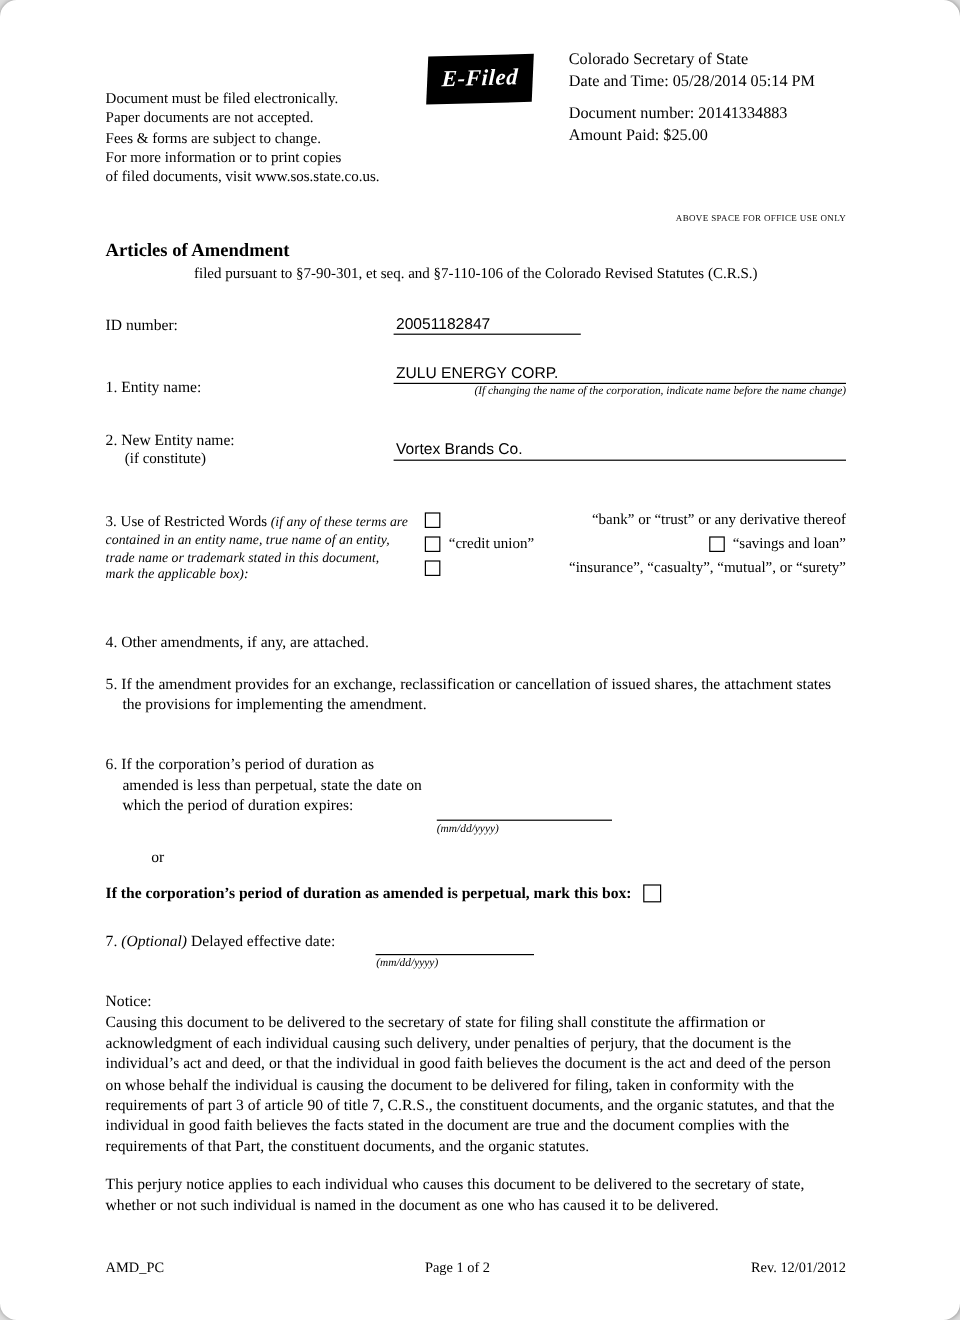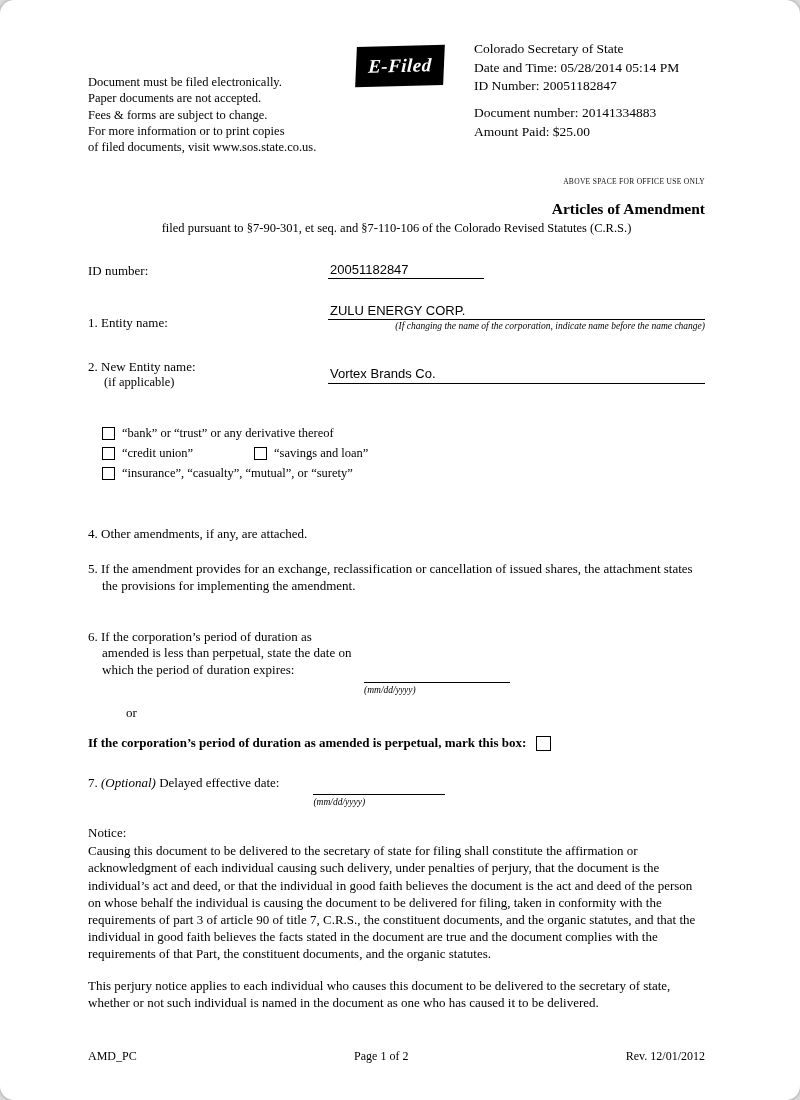--- a/index.html
+++ b/index.html
@@ -31,21 +31,21 @@
     letter-spacing:.5px;
   }
   .header-right{margin-left:18px;font-size:13.5px;line-height:1.38;}
   .header-right .gap{height:8px;}
 
   .office-note{
     text-align:right;font-size:7.5px;letter-spacing:.3px;
     margin-top:22px;color:#111;
   }
 
-  .title{text-align:right;font-weight:bold;font-size:15.5px;margin-top:14px;}
+  .title{text-align:left;font-weight:bold;font-size:15.5px;margin-top:14px;}
   .subtitle{text-align:center;font-size:12.5px;margin-top:3px;}
 
   
   .row{display:flex;margin-top:0;}
   .lbl{width:240px;font-size:13px;flex:0 0 auto;}
   .val{font-family:"Liberation Sans","DejaVu Sans",sans-serif;font-size:13px;}
   .uline{border-bottom:1px solid #000;}
 
   .id-row{margin-top:26px;align-items:flex-end;}
   .id-val{width:150px;padding:0 4px 1px 2px;}
@@ -58,21 +58,21 @@
   .newent-lbls{width:240px;font-size:13px;}
   .sub-lbl{padding-left:16px;font-size:12.5px;}
   .newent-val{flex:1;padding:0 4px 2px 2px;}
 
   
   .item3{display:flex;margin-top:36px;}
   .item3-left{width:252px;font-size:11.5px;line-height:1.28;flex:0 0 auto;}
   .item3-left .roman{font-size:12.5px;font-style:normal;}
   .item3-left .ital{font-style:italic;}
   .item3-right{flex:1;padding-left:14px;font-size:12.5px;}
-  .cbx-row{display:flex;align-items:center;margin-bottom:5px;}
+  .cbx-row{display:flex;align-items:center;margin-bottom:5px;justify-content:space-between;}
   .cbx{width:13px;height:13px;border:1.5px solid #000;flex:0 0 auto;margin-right:7px;box-sizing:border-box;background:#fff;}
   .cbx-pair{display:flex;align-items:center;}
   .pair-first{width:152px;}
 
   .item4{margin-top:40px;font-size:13px;}
   .item5{margin-top:18px;font-size:13px;line-height:1.32;padding-left:14px;text-indent:-14px;max-width:622px;}
 
   
   .item6{display:flex;align-items:flex-end;margin-top:34px;}
   .item6-left{width:258px;font-size:13px;line-height:1.3;padding-left:14px;text-indent:-14px;flex:0 0 auto;}
@@ -117,21 +117,20 @@
           <div>Fees &amp; forms are subject to change.</div>
           <div>For more information or to print copies</div>
           <div>of filed documents, visit www.sos.state.co.us.</div>
         </div>
         <div class="stamp-wrap">
           <div class="stamp">E-Filed</div>
         </div>
         <div class="header-right">
           <div>Colorado Secretary of State</div>
           <div>Date and Time: 05/28/2014 05:14 PM</div>
-          <div>ID Number: 20051182847</div>
           <div class="gap"></div>
           <div>Document number: 20141334883</div>
           <div>Amount Paid: $25.00</div>
         </div>
       </div>
 
       <div class="office-note">ABOVE SPACE FOR OFFICE USE ONLY</div>
 
       <div class="title">Articles of Amendment</div>
       <div class="subtitle">filed pursuant to §7-90-301, et seq. and §7-110-106 of the Colorado Revised Statutes (C.R.S.)</div>
@@ -145,26 +144,29 @@
         <div class="lbl">1. Entity name:</div>
         <div style="flex:1;">
           <div class="val uline entity-val">ZULU ENERGY CORP.</div>
           <div class="entity-note">(If changing the name of the corporation, indicate name before the name change)</div>
         </div>
       </div>
 
       <div class="row newent-row">
         <div class="newent-lbls">
           <div>2. New Entity name:</div>
-          <div class="sub-lbl">(if applicable)</div>
+          <div class="sub-lbl">(if constitute)</div>
         </div>
         <div class="val uline newent-val">Vortex Brands Co.</div>
       </div>
 
       <div class="item3">
+        <div class="item3-left">
+          <span class="roman">3. Use of Restricted Words </span><span class="ital">(if any of these terms are contained in an entity name, true name of an entity, trade name or trademark stated in this document, mark the applicable box):</span>
+        </div>
         <div class="item3-right">
           <div class="cbx-row">
             <span class="cbx"></span>
             <span>“bank” or “trust” or any derivative thereof</span>
           </div>
           <div class="cbx-row">
             <span class="cbx-pair pair-first">
               <span class="cbx"></span>
               <span>“credit union”</span>
             </span>

